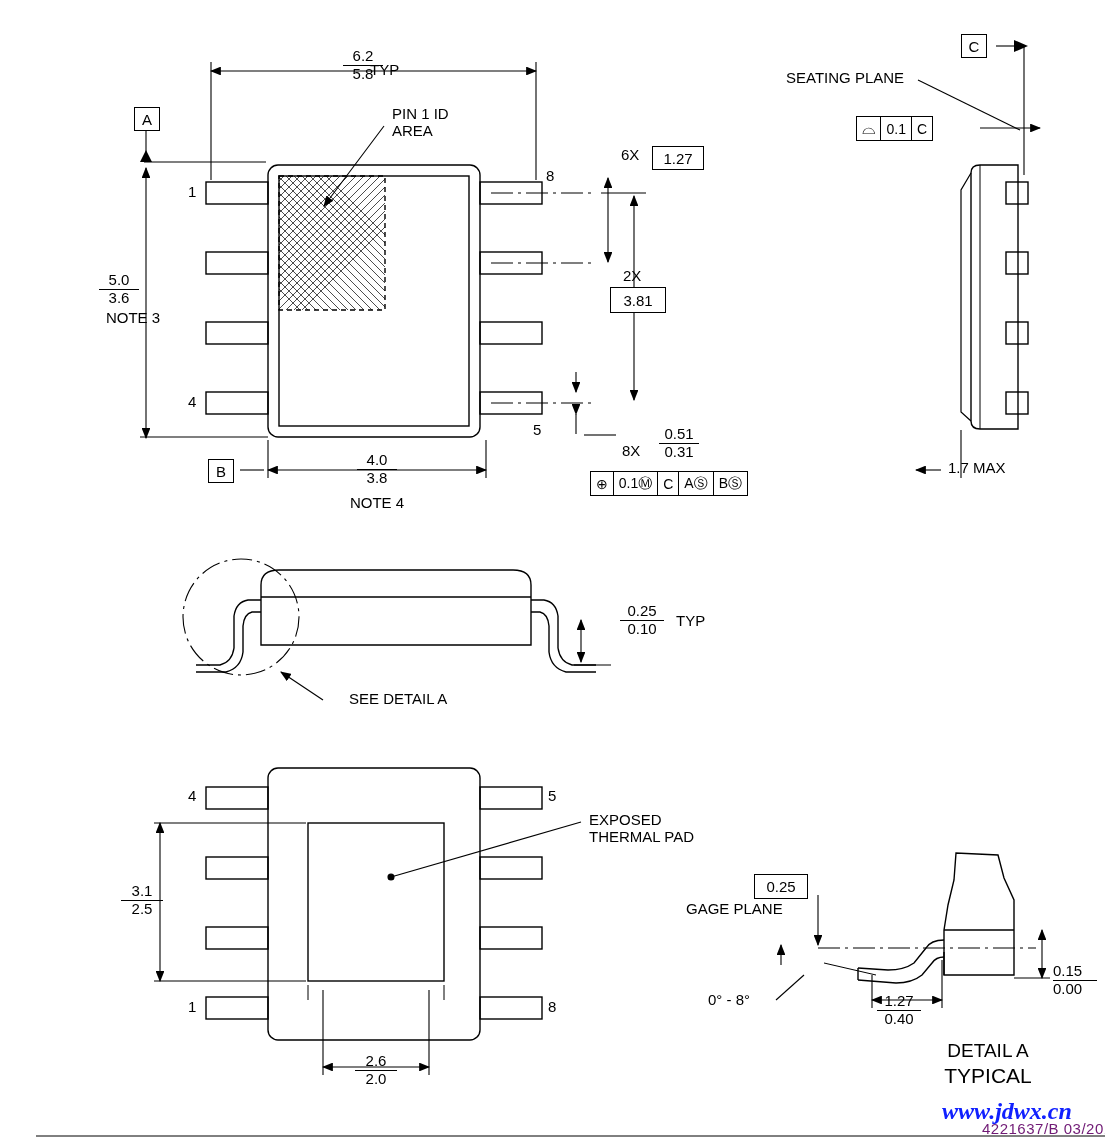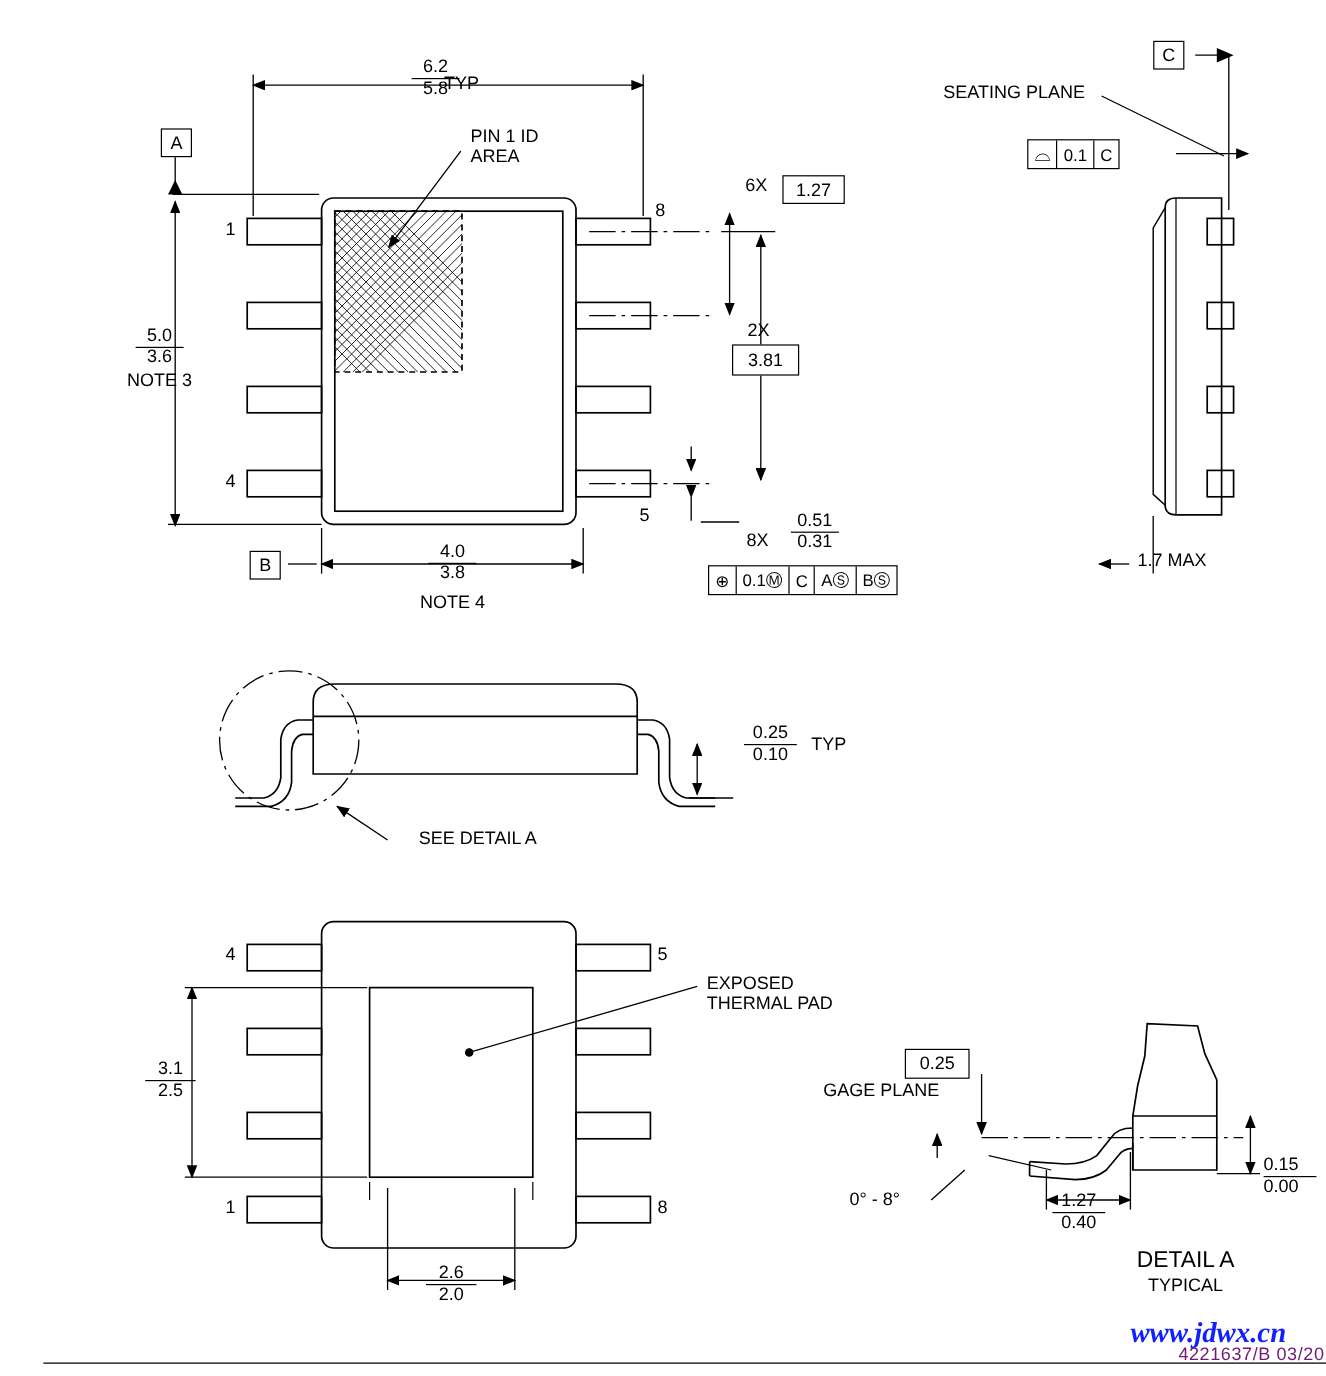--- a/index.html
+++ b/index.html
@@ -261,21 +261,21 @@
   </div>
 
   <div class="lbl" style="left:356px;top:106px;">PIN 1 ID
 AREA</div>
 
   <div class="lbl" style="left:152px;top:184px;">1</div>
   <div class="lbl" style="left:152px;top:394px;">4</div>
   <div class="lbl" style="left:510px;top:168px;">8</div>
   <div class="lbl" style="left:497px;top:422px;">5</div>
 
-  <div class="frac" style="left:62px;top:272px;width:70px;">
+  <div class="frac" style="left:48px;top:272px;width:70px;">
     <div>5.0</div>
     <div style="border-top:1px solid #000;width:40px;margin:0 auto;"></div>
     <div>3.6</div>
   </div>
   <div class="lbl c" style="left:62px;top:310px;width:70px;">NOTE 3</div>
 
   <div class="box" style="left:172px;top:459px;width:26px;height:24px;display:flex;align-items:center;justify-content:center;font-size:15px;">
     <span>B</span>
   </div>
 
@@ -367,18 +367,18 @@
     <div>0.40</div>
   </div>
 
   <div class="frac" style="left:1017px;top:963px;width:60px;text-align:left;">
     <div>0.15</div>
     <div style="border-top:1px solid #000;width:44px;margin:0;"></div>
     <div>0.00</div>
   </div>
 
   <div class="lbl c" style="left:872px;top:1040px;width:160px;font-size:19px;">DETAIL A</div>
-  <div class="lbl c" style="left:872px;top:1064px;width:160px;font-size:15px;">TYPICAL</div>
+  <div class="lbl c" style="left:872px;top:1064px;width:160px;font-size:21px;">TYPICAL</div>
 
   <div class="docid" style="left:946px;top:1120px;">4221637/B  03/2016</div>
   <div class="wm" style="left:906px;top:1098px;">www.jdwx.cn</div>
 
 </div>
 
 </body></html>

